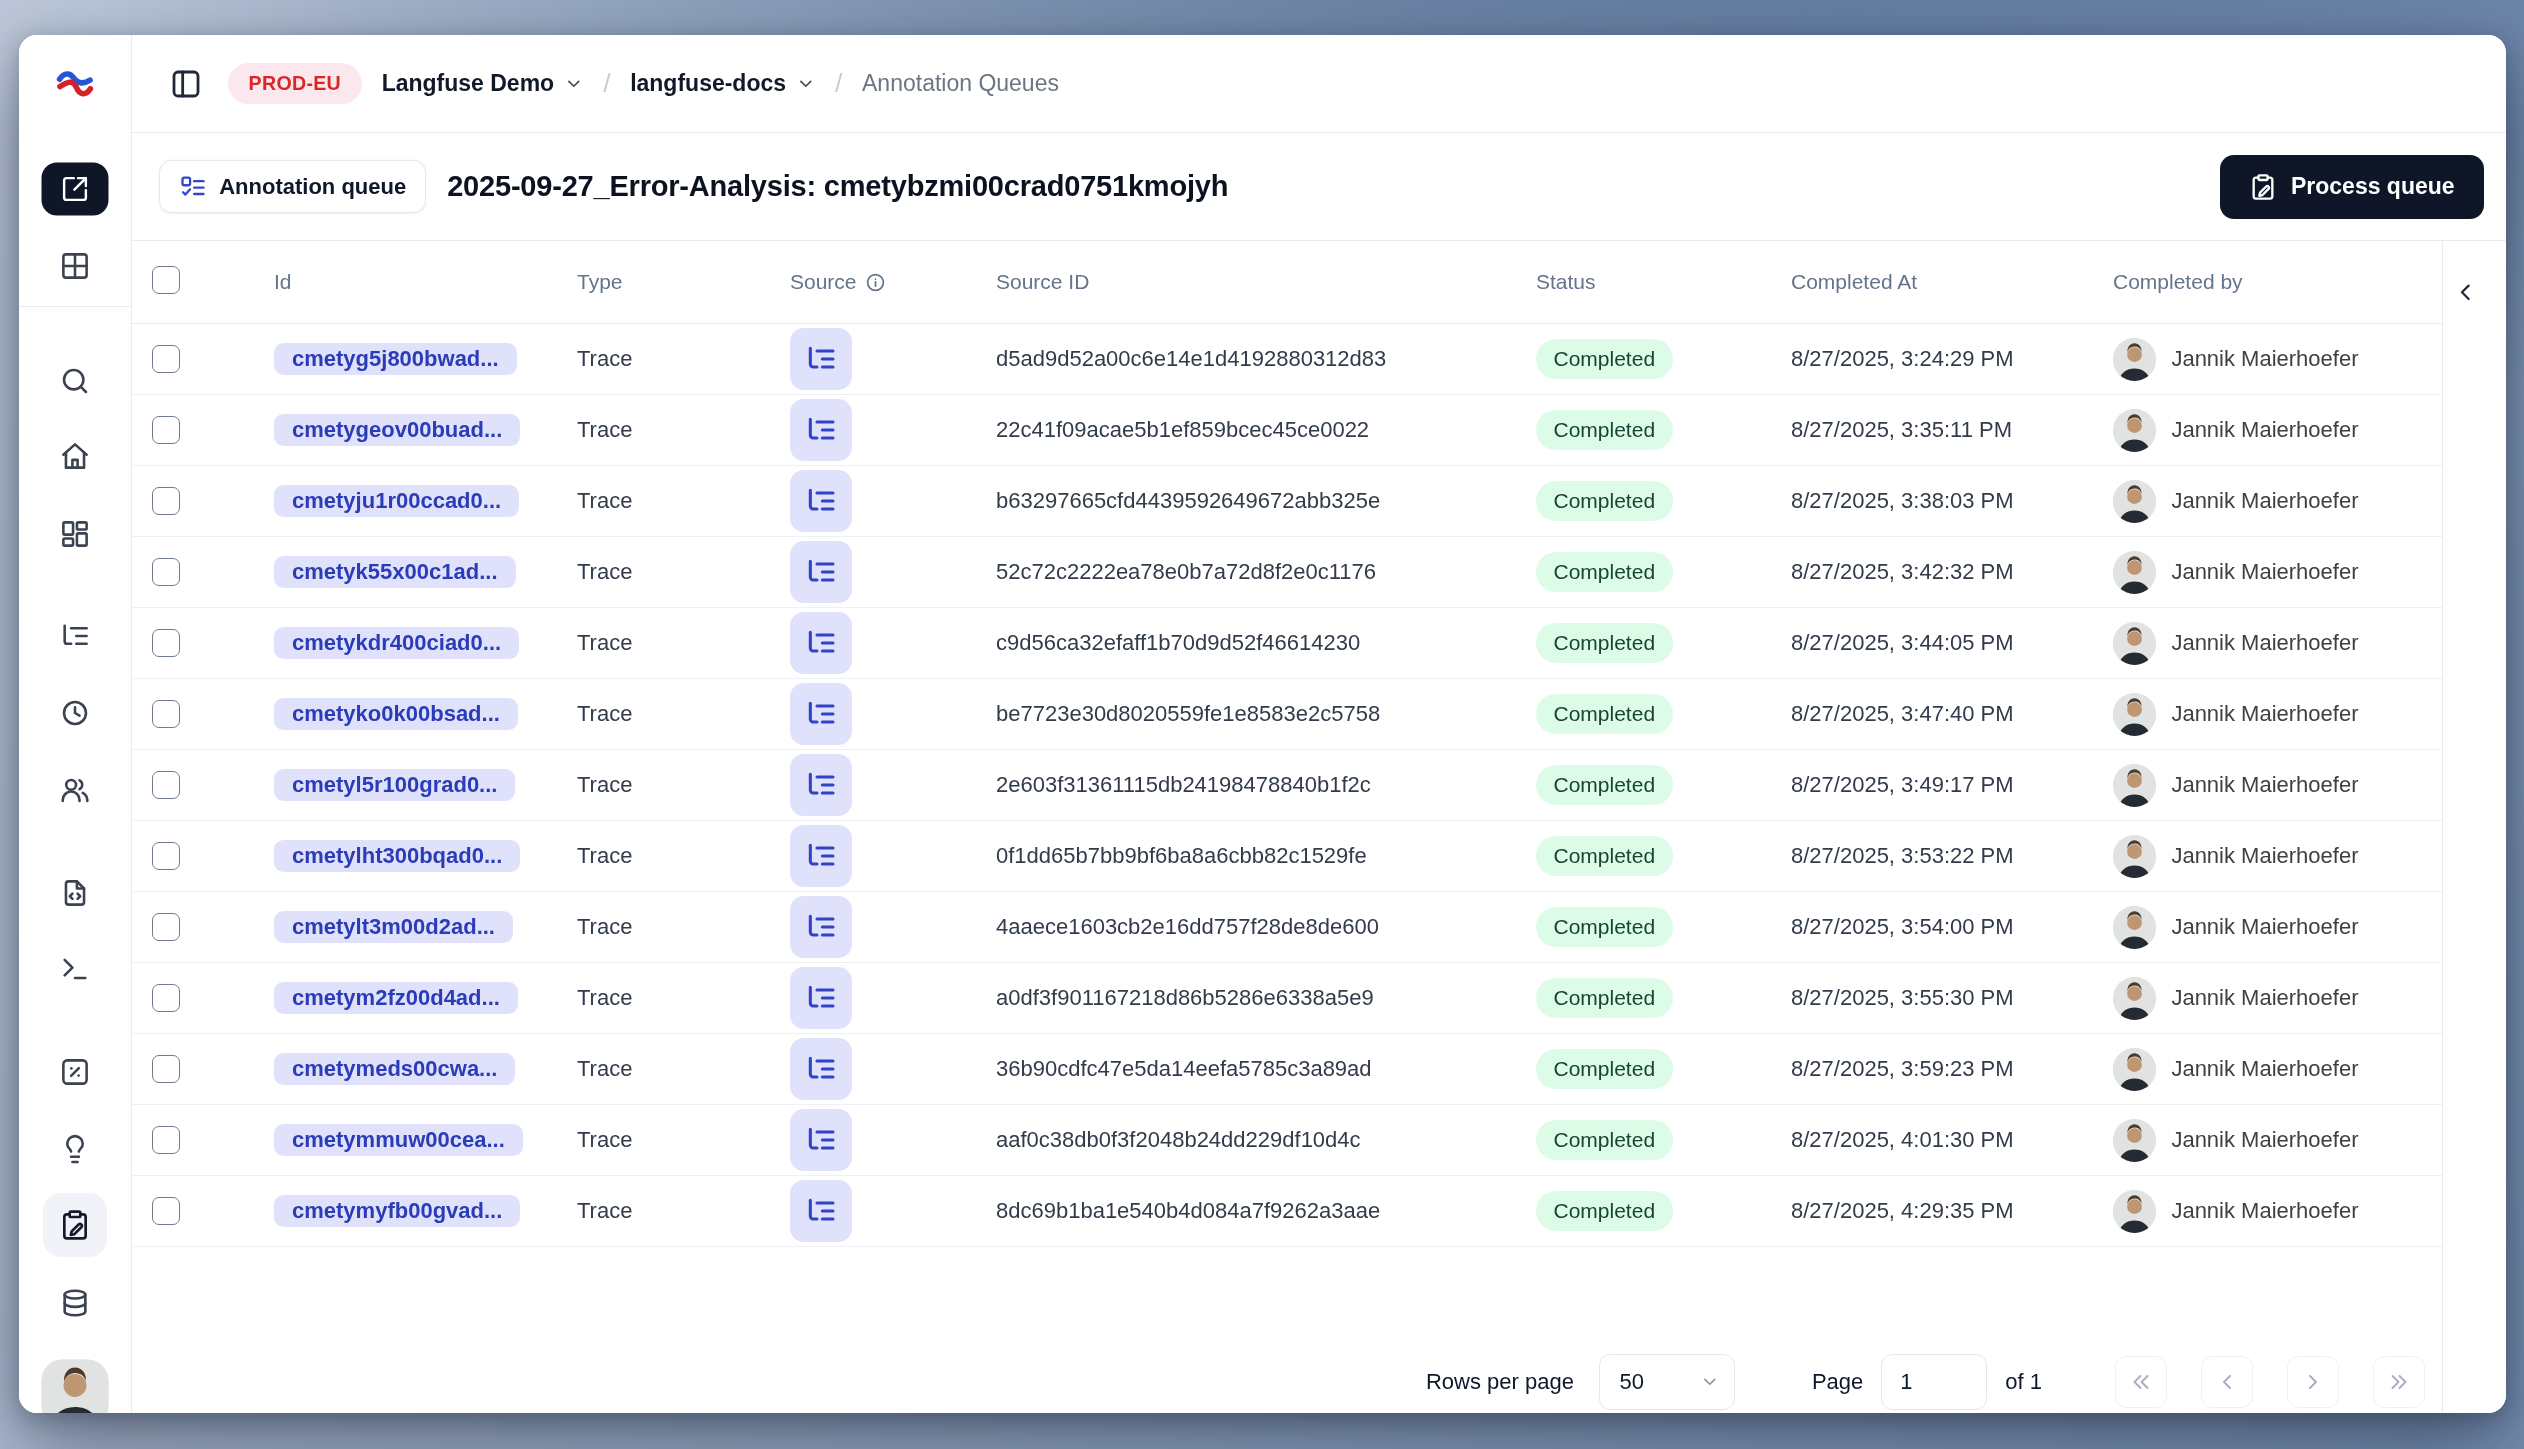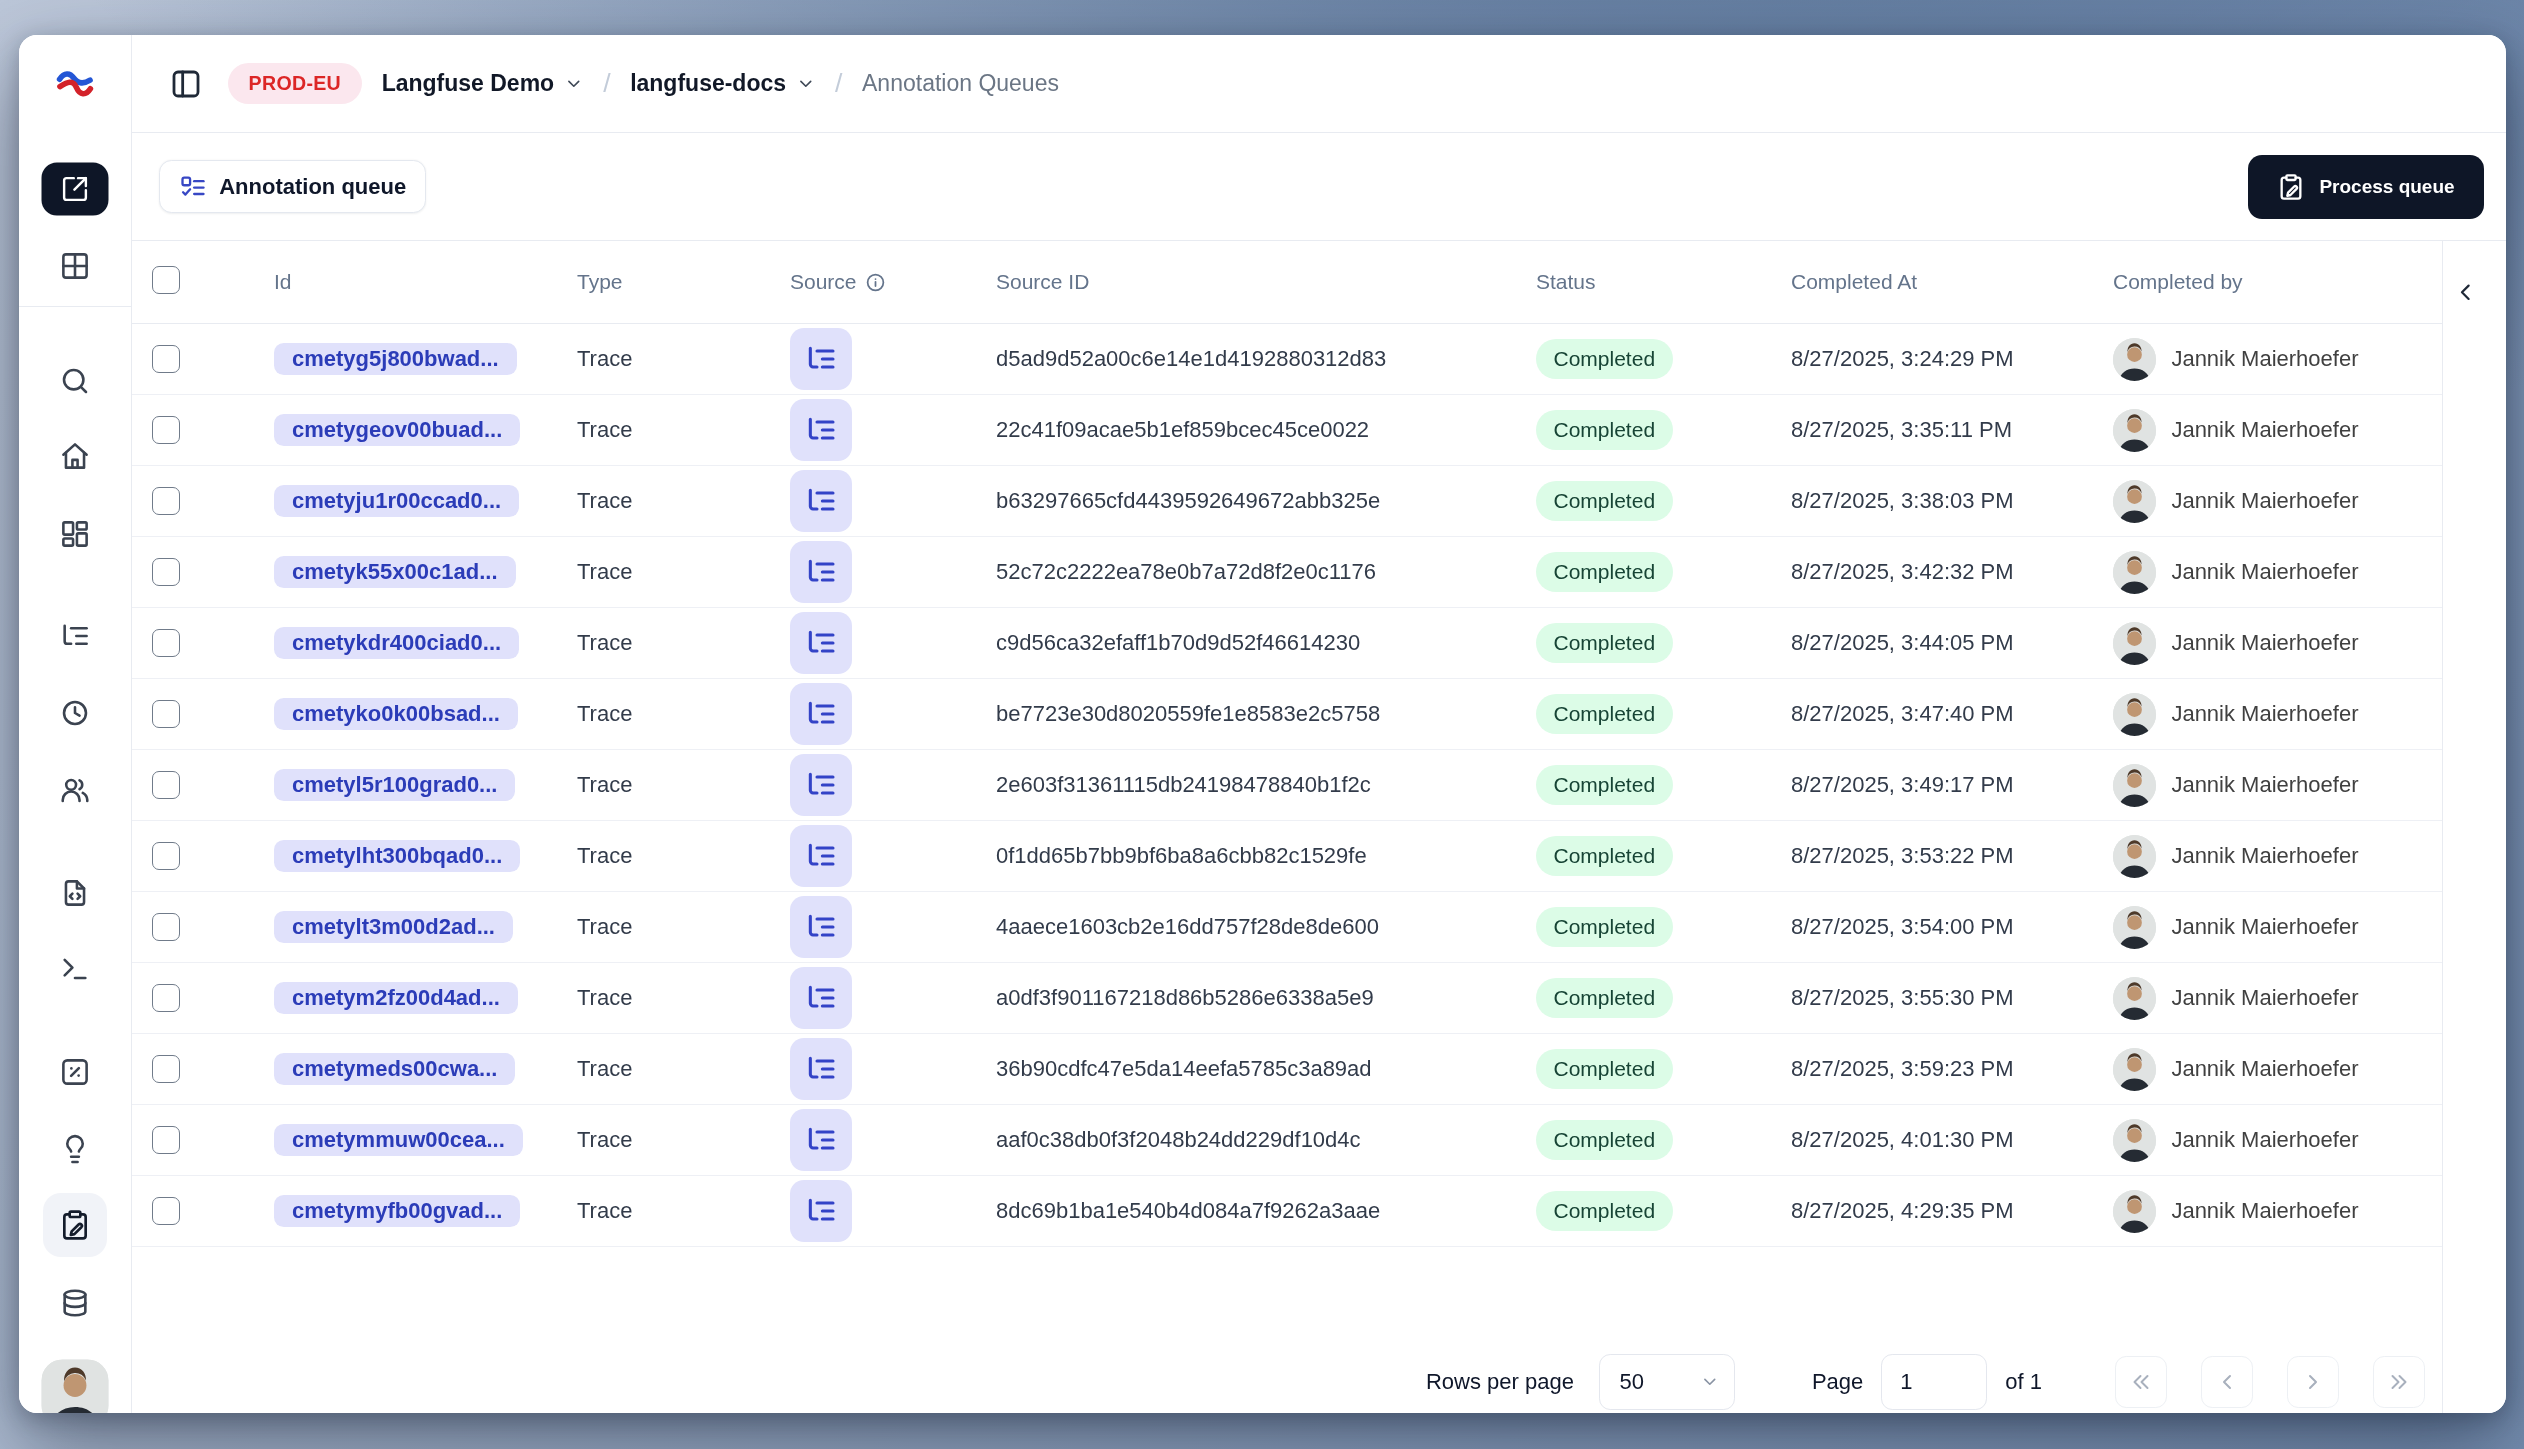--- a/index.html
+++ b/index.html
@@ -73,21 +73,21 @@
     box-shadow:0 0.7px 2.1px rgba(16,24,40,.07);
     font-size:22px; font-weight:600; color:#0f172a; flex:none;
   }
   .queue-badge svg { width:28px; height:28px; color: var(--accent-indigo, #3747c4); }
   .page-title { font-size:29px; font-weight:700; color:#0b1220; letter-spacing:-0.2px; white-space:nowrap;
                 overflow:hidden; text-overflow:ellipsis; }
   .process-btn {
     margin-left:auto; flex:none; display:inline-flex; align-items:center; gap:14px;
     height:64px; padding:0 29px; border-radius:14px; border:none; cursor:pointer;
     background: var(--primary-button-bg, #0e1627); color:#fff;
-    font-family:inherit; font-size:19px; font-weight:600;
+    font-family:inherit; font-size:23px; font-weight:600;
   }
   .process-btn svg { width:28px; height:28px; }
 
   .body-row { flex:1; display:flex; min-height:0; }
   .main-area { flex:1; display:flex; flex-direction:column; min-width:0; }
   .right-strip { width:64px; flex:none; border-left:1.4px solid #e8ebf1; display:flex; justify-content:center; padding-top:29px; }
   .collapse-btn { width:45px; height:45px; background:none; border:none; color:#1f2937; cursor:pointer; }
   .collapse-btn svg { width:26.6px; height:26.6px; }
 
   .toolbar { height:108px; flex:none; display:flex; align-items:center; padding:0 25px; gap:18px; border-bottom:1.4px solid #eceff4; }
@@ -301,20 +301,21 @@
             <svg viewBox="0 0 24 24" fill="none" stroke="currentColor" stroke-width="2" stroke-linecap="round" stroke-linejoin="round">
               <rect x="3" y="4" width="6.5" height="6.5" rx="1.5"></rect>
               <path d="m3.5 16.5 2 2 4-4.5"></path>
               <path d="M13 7h8"></path>
               <path d="M13 12.5h8"></path>
               <path d="M13 18h8"></path>
             </svg>
           </span>
         <span>Annotation queue</span>
       </span>
+      <h1 class="page-title">2025-09-27_Error-Analysis: cmetybzmi00crad0751kmojyh</h1>
       <button class="process-btn">
         <span>
             <svg viewBox="0 0 24 24" fill="none" stroke="currentColor" stroke-width="2" stroke-linecap="round" stroke-linejoin="round">
               <rect x="8" y="2" width="8" height="4" rx="1"></rect>
               <path d="M8 4H6a2 2 0 0 0-2 2v14a2 2 0 0 0 2 2h12a2 2 0 0 0 2-2V6a2 2 0 0 0-2-2h-2"></path>
               <path d="m9.5 16.8 5.2-5.2a1.45 1.45 0 0 1 2.05 2.05l-5.2 5.2-2.7.65z"></path>
             </svg>
           </span>
         <span>Process queue</span>
       </button>

